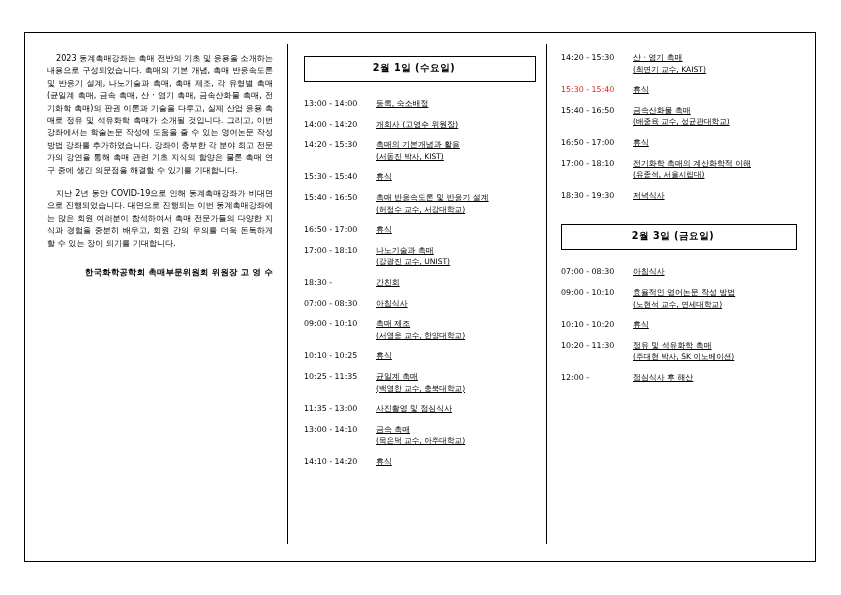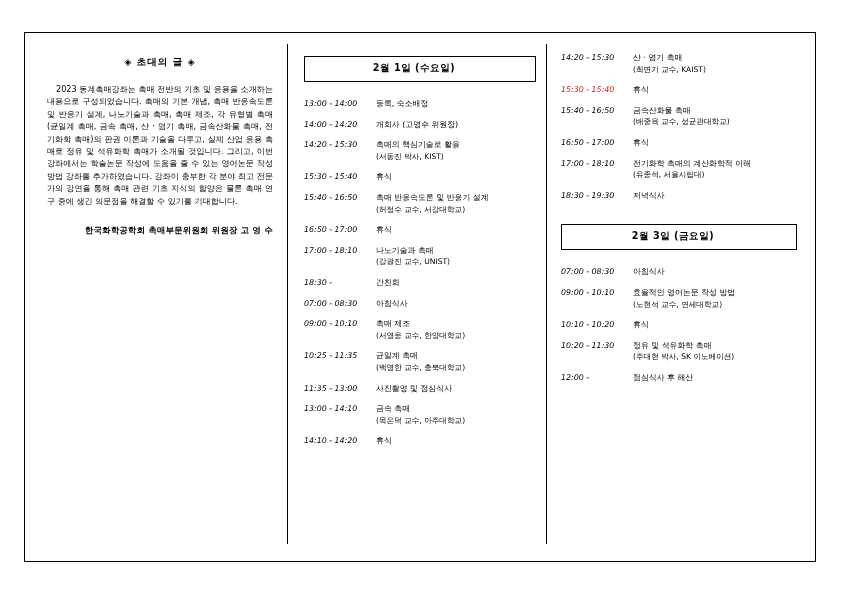--- a/index.html
+++ b/index.html
@@ -112,46 +112,46 @@
   }
   .sched tr { vertical-align: top; }
   .sched td {
     padding: 0 0 9px 0;
     line-height: 11.6px;
   }
   .t-time {
     width: 72px;
     white-space: nowrap;
     padding-right: 6px;
-    font-style: italic;
   }
   .t-desc {
     padding-left: 2px;
+    text-decoration: underline;
   }
   .sub {
     display: block;
     font-size: 7.6px;
   }
   .red {
     color: #e01b1b;
   }
   .day3-gap { height: 10px; }
 </style>
 </head>
 <body>
 
 <div class="page">
   <div class="frame"></div>
   <div class="frame-inner"></div>
 
   <div class="columns">
 
     <div class="col col-1">
-      <div class="invite-title">◈ 초대의 글 ◈</div>
       <p class="invite-p">2023 동계촉매강좌는 촉매 전반의 기초 및 응용을 소개하는 내용으로 구성되었습니다. 촉매의 기본 개념, 촉매 반응속도론 및 반응기 설계, 나노기술과 촉매, 촉매 제조, 각 유형별 촉매(균일계 촉매, 금속 촉매, 산 · 염기 촉매, 금속산화물 촉매, 전기화학 촉매)의 판권 이론과 기술을 다루고, 실제 산업 응용 촉매로 정유 및 석유화학 촉매가 소개될 것입니다. 그리고, 이번 강좌에서는 학술논문 작성에 도움을 줄 수 있는 영어논문 작성 방법 강좌를 추가하였습니다. 강좌이 충부한 각 분야 최고 전문가의 강연을 통해 촉매 관련 기초 지식의 함양은 물론 촉매 연구 중에 생긴 의문점을 해결할 수 있기를 기대합니다.</p>
+      <p class="invite-p">지난 2년 동안 COVID-19으로 인해 동계촉매강좌가 비대면으로 진행되었습니다. 대면으로 진행되는 이번 동계촉매강좌에는 많은 회원 여러분이 참석하여서 촉매 전문가들의 다양한 지식과 경험을 중분히 배우고, 회원 간의 우의를 더욱 돈독하게 할 수 있는 장이 되기를 기대합니다.</p>
       <div class="signature">한국화학공학회 촉매부문위원회 위원장 고 영 수</div>
     </div>
 
     <div class="col-div"></div>
 
     <div class="col col-2">
 
       <div class="day-box">2월 1일 (수요일)</div>
       <table class="sched">
         <tbody>
@@ -163,21 +163,21 @@
           </tr>
           <tr>
             <td class="t-time">14:00 - 14:20</td>
             <td class="t-desc">
               <span>개회사 (고영수 위원장)</span>
             </td>
           </tr>
           <tr>
             <td class="t-time">14:20 - 15:30</td>
             <td class="t-desc">
-              <span>촉매의 핵심기술로 활용</span>
+              <span>촉매의 기본개념과 활용</span>
               <span class="sub">(서동진 박사, KIST)</span>
             </td>
           </tr>
           <tr>
             <td class="t-time">15:30 - 15:40</td>
             <td class="t-desc">
               <span>휴식</span>
             </td>
           </tr>
           <tr>
@@ -215,20 +215,26 @@
             <td class="t-time">07:00 - 08:30</td>
             <td class="t-desc">
               <span>아침식사</span>
             </td>
           </tr>
           <tr>
             <td class="t-time">09:00 - 10:10</td>
             <td class="t-desc">
               <span>촉매 제조</span>
               <span class="sub">(서영응 교수, 한양대학교)</span>
+            </td>
+          </tr>
+          <tr>
+            <td class="t-time">10:10 - 10:25</td>
+            <td class="t-desc">
+              <span>휴식</span>
             </td>
           </tr>
           <tr>
             <td class="t-time">10:25 - 11:35</td>
             <td class="t-desc">
               <span>균일계 촉매</span>
               <span class="sub">(백영한 교수, 충북대학교)</span>
             </td>
           </tr>
           <tr>

